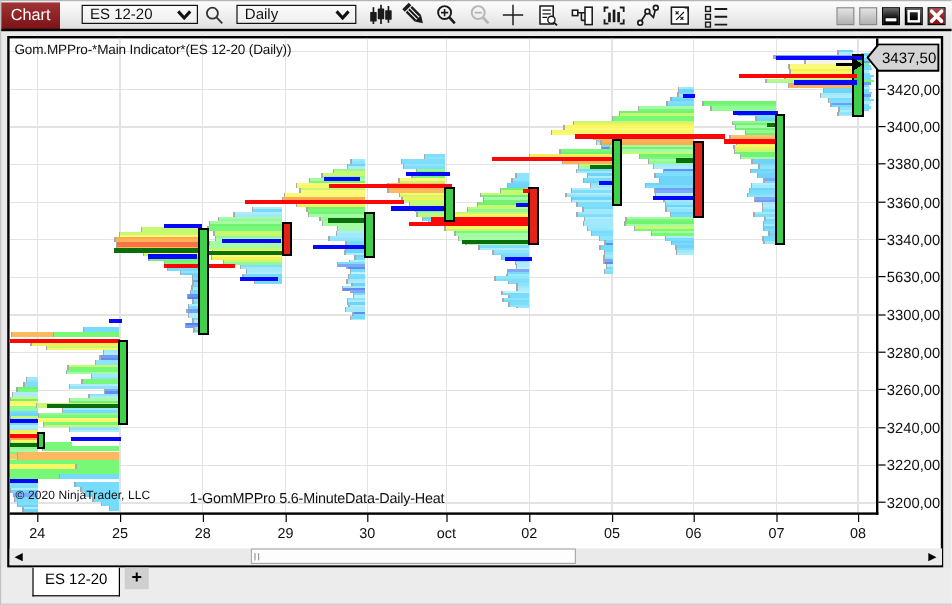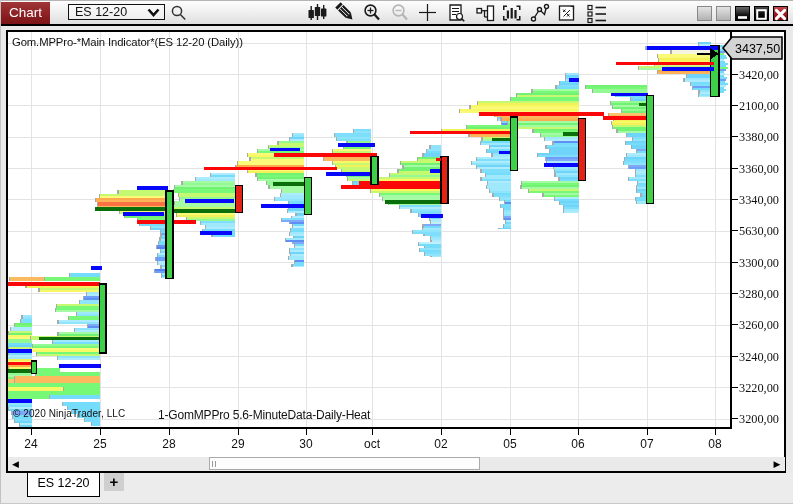--- a/index.html
+++ b/index.html
@@ -6,21 +6,21 @@
 #charttab { position:absolute; left:1px; top:1px; width:49px; height:23px; background:linear-gradient(#a03538,#8c2023 55%,#7a1215); color:#fff; font-size:13.5px; text-align:center; line-height:22px; }
 #tbline { position:absolute; left:0; top:24px; width:793px; height:1.6px; background:#000; }
 .combo { position:absolute; top:2.5px; height:16.5px; background:linear-gradient(#fafafa,#eee); border:1.8px solid #111; font-size:12.5px; color:#111; }
 .combo .txt { position:absolute; left:6px; top:0.5px; }
 .combo .chev { position:absolute; right:4px; top:3px; }
 #search { position:absolute; left:169px; top:2px; }
 #panel { position:absolute; left:6px; top:30px; width:780px; height:443px; background:#fff; border:2px solid #000; }
 #chart { position:absolute; left:0px; top:0px; width:722px; height:395px; overflow:hidden; }
 #axisline { position:absolute; left:722px; top:0; width:2px; height:397px; background:#000; }
 #xaxline { position:absolute; left:0; top:395px; width:724px; height:2px; background:#000; }
-.plabel { position:absolute; left:731px; width:47px; font-size:12.3px; color:#111; text-align:left;font-family:Liberation Serif, serif; }
+.plabel { position:absolute; left:731px; width:47px; font-size:12.3px; color:#111; text-align:left; }
 .ptick { position:absolute; left:724px; width:6px; height:1px; background:#000; }
 .xlabel { position:absolute; top:405px; width:40px; font-size:12px; color:#111; text-align:center; }
 .xtick { position:absolute; top:396px; width:1px; height:6.5px; background:#000; }
 #ptag { position:absolute; left:707px; top:4px; }
 #indlabel { position:absolute; left:4px; top:4px; font-size:11.3px; letter-spacing:-0.12px; color:#111; white-space:nowrap; }
 #copyr { position:absolute; left:5px; top:376px; font-size:10px; letter-spacing:0.08px; color:#111; white-space:nowrap; }
 #gomtext { position:absolute; left:150px; top:376px; font-size:12px; letter-spacing:-0.18px; color:#111; white-space:nowrap; }
 #scrollbar { position:absolute; left:0px; top:424.5px; width:776.5px; height:14.5px; background:#eaeaea; }
 #sthumb { position:absolute; left:201px; top:0.5px; width:271px; height:13px; background:#fdfdfd; border:1px solid #aaa; }
 #tabbar { position:absolute; left:0; top:473px; width:793px; height:31px; background:#ececec; }
@@ -36,20 +36,26 @@
  <div class="combo" style="left:68px;width:97px;">
       <span class="txt">ES 12-20</span>
       <svg class="chev" width="13" height="9" viewBox="0 0 13 9">
         <path d="M 1.5 1.5 L 6.5 7 L 11.5 1.5" fill="none" stroke="#111" stroke-width="2.6"></path>
       </svg>
     </div>
  <svg id="search" width="22" height="21" viewBox="0 0 22 21">
       <circle cx="8" cy="8" r="4.6" fill="none" stroke="#333" stroke-width="1.5"></circle>
       <line x1="11.4" y1="11.4" x2="16.2" y2="16.5" stroke="#333" stroke-width="1.5"></line>
     </svg>
+ <div class="combo" style="left:197px;width:100px;">
+      <span class="txt">Daily</span>
+      <svg class="chev" width="13" height="9" viewBox="0 0 13 9">
+        <path d="M 1.5 1.5 L 6.5 7 L 11.5 1.5" fill="none" stroke="#111" stroke-width="2.6"></path>
+      </svg>
+    </div>
  <svg width="320" height="24" viewBox="300 0 320 24" xmlns="http://www.w3.org/2000/svg" style="position:absolute;left:300px;top:0">
 <g fill="#1a1a1a" stroke="none">
  <rect x="310.5" y="5" width="1.4" height="14"></rect>
         <rect x="308.5" y="9" width="5.4" height="8" rx="0.5"></rect>
  <rect x="316.8" y="3" width="1.4" height="16"></rect>
         <rect x="314.8" y="6" width="5.4" height="9" rx="0.5"></rect>
  <rect x="323" y="4" width="1.4" height="14"></rect>
         <rect x="321" y="7.5" width="5.4" height="8" rx="0.5"></rect>
 </g>
 <g transform="rotate(-45 345 11)">
@@ -1382,21 +1388,21 @@
 <div class="plabel" style="top:223.5px">3300,00</div>
 <div class="ptick" style="top:229.5px"></div>
 <div class="plabel" style="top:192.2px">5630,00</div>
 <div class="ptick" style="top:198.2px"></div>
 <div class="plabel" style="top:160.8px">3340,00</div>
 <div class="ptick" style="top:166.8px"></div>
 <div class="plabel" style="top:129.5px">3360,00</div>
 <div class="ptick" style="top:135.5px"></div>
 <div class="plabel" style="top:98.2px">3380,00</div>
 <div class="ptick" style="top:104.2px"></div>
-<div class="plabel" style="top:66.8px">2100,00</div>
+<div class="plabel" style="top:66.8px">3400,00</div>
 <div class="ptick" style="top:72.8px"></div>
 <div class="plabel" style="top:35.5px">3420,00</div>
 <div class="ptick" style="top:41.5px"></div>
  <div class="xlabel" style="left:3px">24</div>
 <div class="xtick" style="left:22.5px"></div>
 <div class="xlabel" style="left:72px">25</div>
 <div class="xtick" style="left:91.5px"></div>
 <div class="xlabel" style="left:141px">28</div>
 <div class="xtick" style="left:160.5px"></div>
 <div class="xlabel" style="left:210px">29</div>

